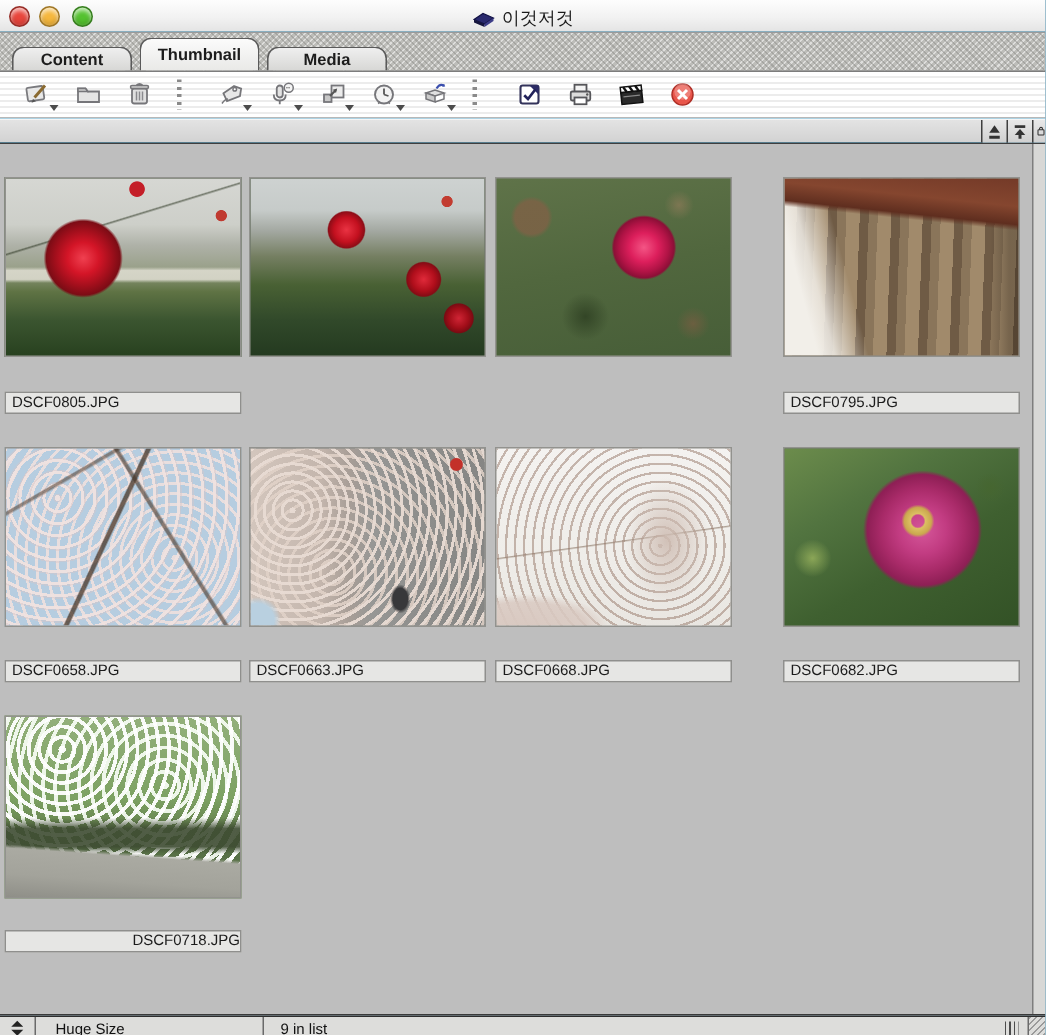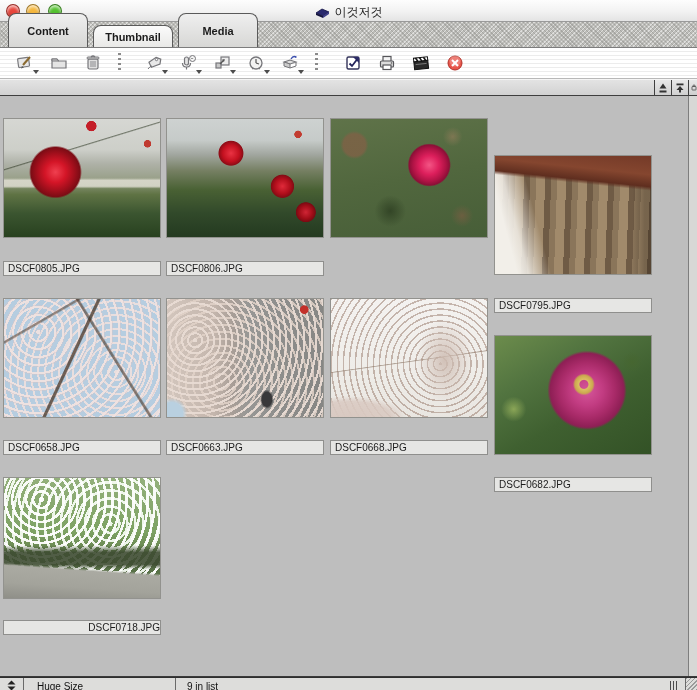--- a/index.html
+++ b/index.html
@@ -20,21 +20,21 @@
   .title-text { font-size:12px; color:#1a1a1a; }
   .title-icon svg { display:block; }
 
   
   .tabstrip { position:absolute; top:22px; left:0; width:697px; height:26px;
               background:
                 repeating-linear-gradient(45deg, rgba(120,120,116,.35) 0 1px, rgba(0,0,0,0) 1px 3px),
                 repeating-linear-gradient(-45deg, rgba(255,255,255,.5) 0 1px, rgba(0,0,0,0) 1px 3px),
                 #bdbdb9;
               border-bottom:1px solid #7d7d7d; }
-  .tab { position:absolute; bottom:0; height:34px; width:80px;
+  .tab { position:absolute; bottom:0; height:16px; width:80px;
          border:1px solid #5a5a5a; border-bottom:none; border-radius:8px 8px 0 0;
          background:linear-gradient(180deg,#efefef 0%,#d7d7d5 100%);
          display:flex; align-items:center; justify-content:center;
          font-size:11px; font-weight:bold; color:#1c1c1c; cursor:default; }
   .tab.t0 { left:8px; } .tab.t1 { left:93px; } .tab.t2 { left:178px; }
   .tab.active { height:22px; background:linear-gradient(180deg,#fbfbfb 0%,#e9e9e7 100%);margin-top:20px; }
 
   
   .toolbar { position:absolute; top:48px; left:0; width:697px; height:31px;
              background:repeating-linear-gradient(180deg,#ffffff 0 3px,#ececec 3px 4px);
@@ -64,21 +64,21 @@
   .content { position:absolute; top:96px; left:0; width:697px; height:581px;
              background:#bebebe; border-bottom:1px solid #3a3a3a; }
   .vscroll { position:absolute; top:0; right:0; width:9px; height:100%;
              background:#d8d8d6; border-left:1px solid #7e7e7e; }
 
   .thumb { position:absolute; width:158px; border:1px solid #92928e; }
   .namebar { position:absolute; width:158px; height:15px; background:#e6e6e4;
              border:1px solid #8f8f8d; font-family:Liberation Sans, sans-serif;
              font-size:10px; line-height:13px; color:#1c1c1c; padding-left:4px;
              white-space:nowrap; overflow:hidden; }
-  .colA { left:3px; } .colB { left:166px; } .colC { left:330px; } .colD { left:494px;margin-top:37px; }
+  .colA { left:3px; } .colB { left:166px; } .colC { left:330px; } .colD { left:522px; }
   .r1i { top:22px;  height:120px; } .r1n { top:165px; }
   .r2i { top:202px; height:120px; } .r2n { top:344px; }
   .r3i { top:381px; height:122px; } .r3n { top:524px;text-align:right; }
 
   
   .ph0 { background-color:#3a512e; background-image:
     radial-gradient(circle 7px at 56% 6%, #c41e28 0%, #c41e28 70%, rgba(196,30,40,0) 78%),
     radial-gradient(circle 5px at 92% 21%, #c03a30 0%, #c03a30 70%, rgba(192,58,48,0) 80%),
     radial-gradient(circle 30px at 33% 45%, #f04050 0%, #d41527 35%, #a30f1c 62%, #7c0c15 82%, rgba(124,12,21,0) 88%),
     linear-gradient(180deg, rgba(0,0,0,0) 50%, rgba(225,223,212,0.85) 52%, rgba(225,223,212,0.85) 57%, rgba(0,0,0,0) 59%),
@@ -314,21 +314,20 @@
     </div>
   </div>
 
   <div class="content">
 
     <div class="thumb ph0 colA r1i"></div>
     <div class="thumb ph1 colB r1i"></div>
     <div class="thumb ph2 colC r1i"></div>
     <div class="thumb ph3 colD r1i"></div>
     <div class="namebar colA r1n">DSCF0805.JPG</div>
-    <div class="namebar colB r1n">DSCF0806.JPG</div>
     <div class="namebar colD r1n">DSCF0795.JPG</div>
 
     <div class="thumb ph4 colA r2i"></div>
     <div class="thumb ph5 colB r2i"></div>
     <div class="thumb ph6 colC r2i"></div>
     <div class="thumb ph7 colD r2i"></div>
     <div class="namebar colA r2n">DSCF0658.JPG</div>
     <div class="namebar colB r2n">DSCF0663.JPG</div>
     <div class="namebar colC r2n">DSCF0668.JPG</div>
     <div class="namebar colD r2n">DSCF0682.JPG</div>

